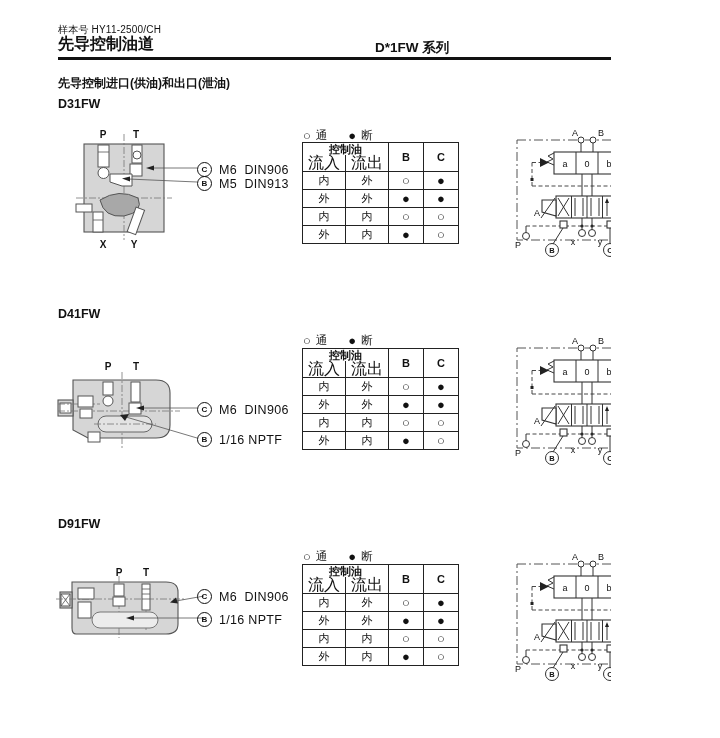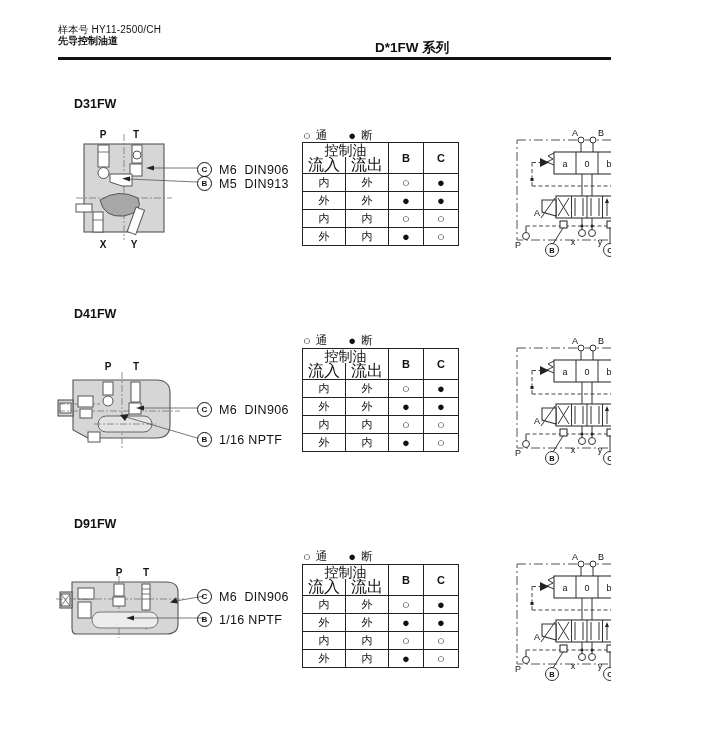--- a/index.html
+++ b/index.html
@@ -1,45 +1,45 @@
 <!DOCTYPE html>
 <html><head>
 <meta charset="utf-8">
 <style>
   html,body{margin:0;padding:0;background:#fff;}
   .page{position:relative;width:611px;height:738px;background:#fff;overflow:hidden;
         font-family:"Liberation Sans","DejaVu Sans",sans-serif;color:#111;}
   .abs{position:absolute;}
   
   .hdr-doc{left:58px;top:23px;font-size:10px;letter-spacing:.2px;}
-  .hdr-title{left:58px;top:34px;font-size:10px;font-weight:bold;}
+  .hdr-title{left:58px;top:34px;font-size:16px;font-weight:bold;}
   .hdr-prod{left:375px;top:22px;font-size:14px;font-weight:bold;}
   .hdr-series{left:375px;top:39px;font-size:13.5px;font-weight:bold;}
   .rule{left:58px;top:57px;width:626px;height:3px;background:#111;}
   .subtitle{left:58px;top:75px;font-size:12px;font-weight:bold;}
-  .sec-title{left:58px;top:0;font-size:12.5px;font-weight:bold;margin-left:16px;}
+  .sec-title{left:58px;top:0;font-size:12.5px;font-weight:bold;}
   
   .tab3{left:684px;top:266px;width:36px;height:62px;background:#0a0a0a;color:#fff;
         display:flex;align-items:center;justify-content:center;font-size:20px;font-weight:bold;}
   
   .section{position:absolute;left:0;width:720px;}
   
   .callout{position:absolute;display:flex;align-items:center;gap:7px;}
   .cl{width:13px;height:13px;border:1.2px solid #111;border-radius:50%;font-size:8px;font-weight:bold;
       display:flex;align-items:center;justify-content:center;flex:0 0 13px;}
   .ct{font-size:12.5px;white-space:pre;letter-spacing:.3px;}
   
   .legend{position:absolute;display:flex;align-items:center;font-size:11.5px;gap:5px;}
   .legend .sym{font-size:13px;line-height:1;}
   .legend .gap{margin-left:16px;}
   
   .ctl{position:absolute;border-collapse:collapse;border:1.6px solid #111;table-layout:fixed;
        text-align:center;background:#fff;}
   .ctl td{border:1px solid #222;font-size:11px;height:17px;padding:0;line-height:1;}
-  .ctl tr.h1 td.g{border-bottom:none;height:12px;font-size:14px;}
+  .ctl tr.h1 td.g{border-bottom:none;height:12px;font-size:11px;font-weight:bold;}
   .ctl tr.h2 td{border-top:none;height:14px;font-size:16px;}
   .ctl td.bc{font-weight:bold;font-size:11px;}
   .ctl td.sym{font-size:13px;}
   
   svg{position:absolute;overflow:visible;}
   .ln{stroke:#333;stroke-width:1;fill:none;}
   .thin{stroke:#555;stroke-width:.8;fill:none;}
   .dash{stroke:#333;stroke-width:.9;fill:none;stroke-dasharray:4 2.5;}
   .dashdot{stroke:#555;stroke-width:1;fill:none;stroke-dasharray:9 3 2 3;}
   .cdash{stroke:#777;stroke-width:.8;fill:none;stroke-dasharray:7 2 2 2;}
@@ -54,20 +54,21 @@
 </style>
 </head>
 <body>
 
 <div class="page">
 
   <div class="abs hdr-doc">样本号 HY11-2500/CH</div>
   <div class="abs hdr-title">先导控制油道</div>
   <div class="abs hdr-series">D*1FW 系列</div>
   <div class="abs rule"></div>
+  <div class="abs subtitle">先导控制进口(供油)和出口(泄油)</div>
   <div class="abs tab3">3</div>
 
   <div class="section" style="top:97px">
     <div class="abs sec-title">D31FW</div>
 
     <svg style="left:74px;top:31px" width="100" height="128" viewBox="0 0 100 128">
       <text x="29" y="10" class="plbl">P</text>
       <text x="62" y="10" class="plbl">T</text>
       <rect x="10" y="16" width="80" height="88" class="blk"></rect>
       <line x1="50" y1="6" x2="50" y2="112" class="cdash"></line>

